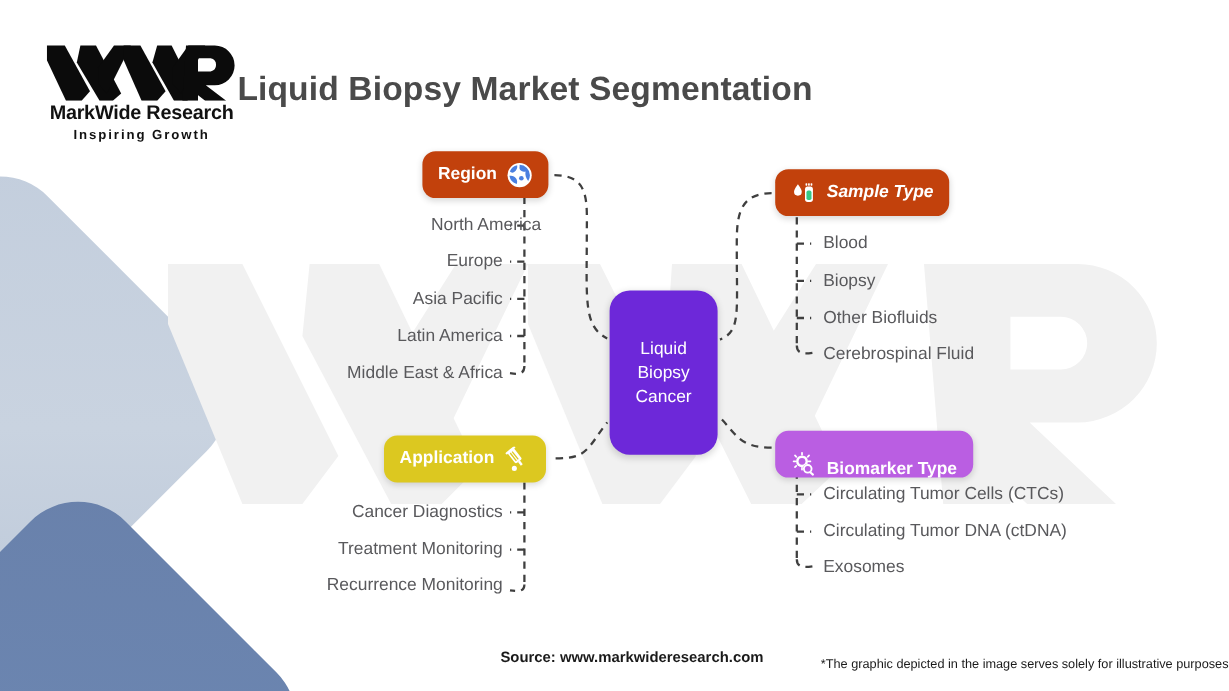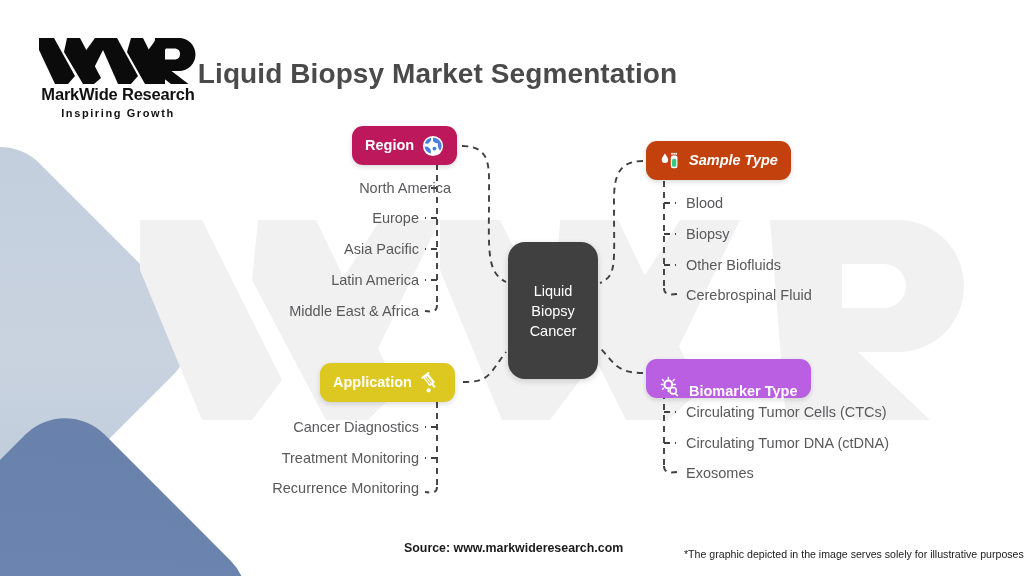--- a/index.html
+++ b/index.html
@@ -110,21 +110,21 @@
     stroke-linecap: butt;
   }
 
   
   #center-node {
     position: absolute;
     left: 508px;
     top: 242px;
     width: 90px;
     height: 137px;
-    background: #404040;
+    background: #6d28d9;
     border-radius: 17px;
     display: flex;
     flex-direction: column;
     align-items: center;
     justify-content: center;
     color: #ffffff;
     font-size: 14.5px;
     line-height: 20px;
     text-align: center;
     box-shadow: 0 2px 6px rgba(0,0,0,0.16);
@@ -150,39 +150,39 @@
     flex: 0 0 22px;
   }
   .pill .pill-icon svg { display: block; width: 22px; height: 22px; }
   .pill .pill-label { line-height: 1; }
 
   
   .pill.icon-right .pill-label { margin-right: 8px; }
   
   .pill.icon-left .pill-label { margin-left: 8px; }
 
-  #pill-region      { left: 352px; top: 126px; background: #be185d; }
+  #pill-region      { left: 352px; top: 126px; background: #c2410c; }
   #pill-sample      { left: 646px; top: 141px; background: #c2410c; font-style: italic; }
   #pill-application { left: 320px; top: 363px; background: #dcc820; }
   #pill-biomarker   { left: 646px; top: 359px; background: #ba5ee2; align-items: flex-end; }
 
   
   .leaf {
     position: absolute;
     font-size: 14.5px;
     color: #59595c;
     white-space: nowrap;
     line-height: 1;
   }
   .leaf.right-aligned { text-align: right; transform: translateX(-100%); }
 
   
   #source {
     position: absolute;
-    left: 404px;
+    left: 417px;
     top: 541px;
     font-size: 12.4px;
     font-weight: bold;
     color: #1a1a1a;
     white-space: nowrap;
   }
   #disclaimer {
     position: absolute;
     left: 684px;
     top: 548px;

